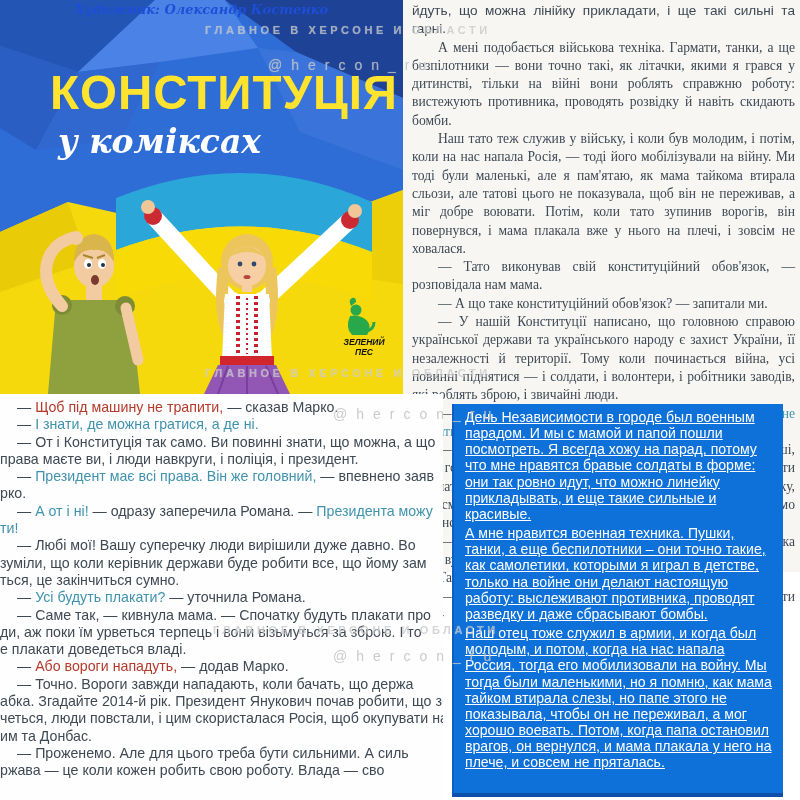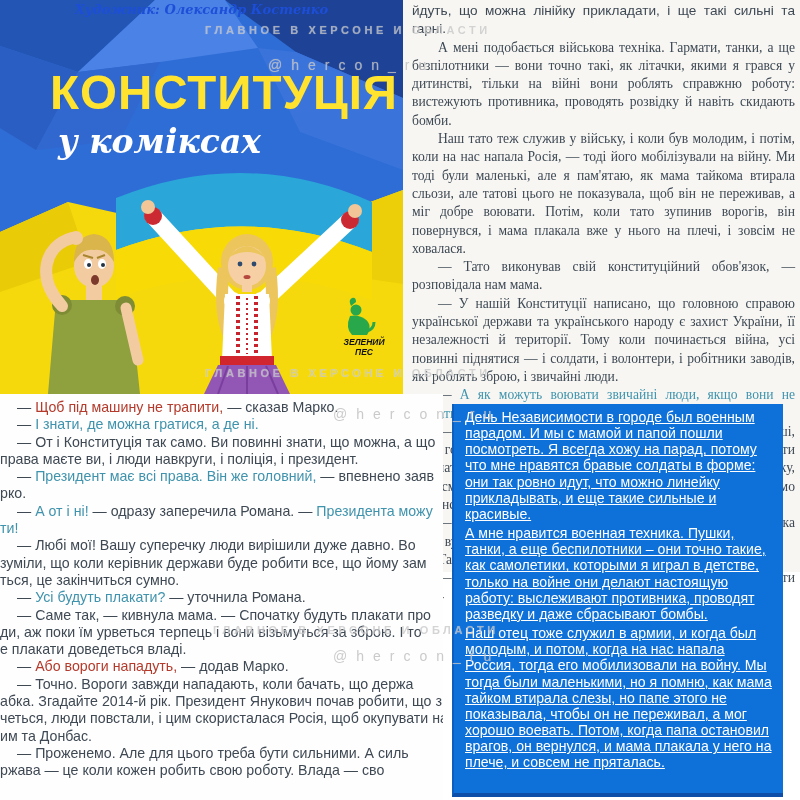--- a/index.html
+++ b/index.html
@@ -44,20 +44,21 @@
 </style>
 </head>
 <body>
 
 <div id="right-page" class="abs">
   <div id="right-text">
       <p><span class="c-body">йдуть, що можна лінійку прикладати, і ще такі сильні та гарні.</span></p>
       <p class="ind"><span class="c-body">А мені подобається військова техніка. Гармати, танки, а ще безпілотники — вони точно такі, як літачки, якими я грався у дитинстві, тільки на війні вони роблять справжню роботу: вистежують противника, проводять розвідку й навіть скидають бомби.</span></p>
       <p class="ind"><span class="c-body">Наш тато теж служив у війську, і коли був молодим, і потім, коли на нас напала Росія, — тоді його мобілізували на війну. Ми тоді були маленькі, але я пам'ятаю, як мама тайкома втирала сльози, але татові цього не показувала, щоб він не переживав, а міг добре воювати. Потім, коли тато зупинив ворогів, він повернувся, і мама плакала вже у нього на плечі, і зовсім не ховалася.</span></p>
       <p class="ind"><span class="c-body">— Тато виконував свій конституційний обов'язок, — розповідала нам мама.</span></p>
+      <p class="ind"><span class="c-body">— А що таке конституційний обов'язок? — запитали ми.</span></p>
       <p class="ind"><span class="c-body">— У нашій Конституції написано, що головною справою української держави та українського народу є захист України, її незалежності й території. Тому коли починається війна, усі повинні піднятися — і солдати, і волонтери, і робітники заводів, які роблять зброю, і звичайні люди.</span></p>
       <p class="ind"><span class="c-body">— </span><span class="c-teal">А як можуть воювати звичайні люди, якщо вони не солдати?</span><span class="c-body"> — поцікавилася Романа.</span></p>
       <p class="ind"><span class="c-body">— Перш за все платити податки. Бо армії потрібні гроші, щоб годувати військових, купувати їм спорядження, платити зарплатню. А ці гроші платять люди зі свого заробітку, бізнесмени зі своїх доходів. Отак разом ми і забезпечуємо українське військо.</span></p>
       <p class="ind"><span class="c-body">— </span><span class="c-red">То все це,</span><span class="c-body"> — Марко показав на військову техніку, яка їхала вулицею. — </span><span class="c-red">Все це зроблено на ваші з татом гроші?</span></p>
       <p class="ind"><span class="c-body">Тато засміявся:</span></p>
       <p class="ind"><span class="c-body">— Ну, на наші особисті гроші можна хіба колеса для гармати купи-</span></p>
     </div>
 </div>
 
 <div id="cover" class="abs">

